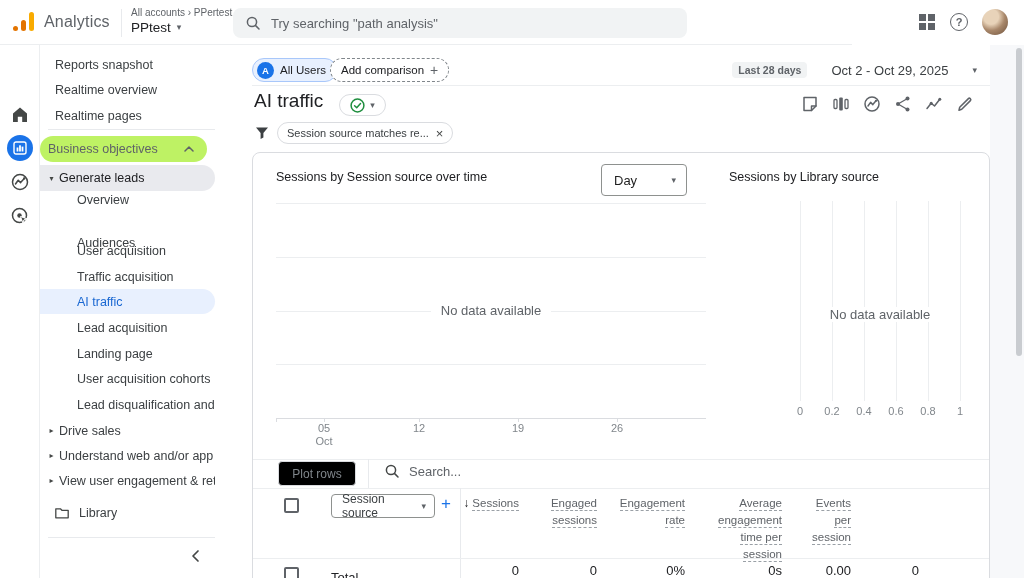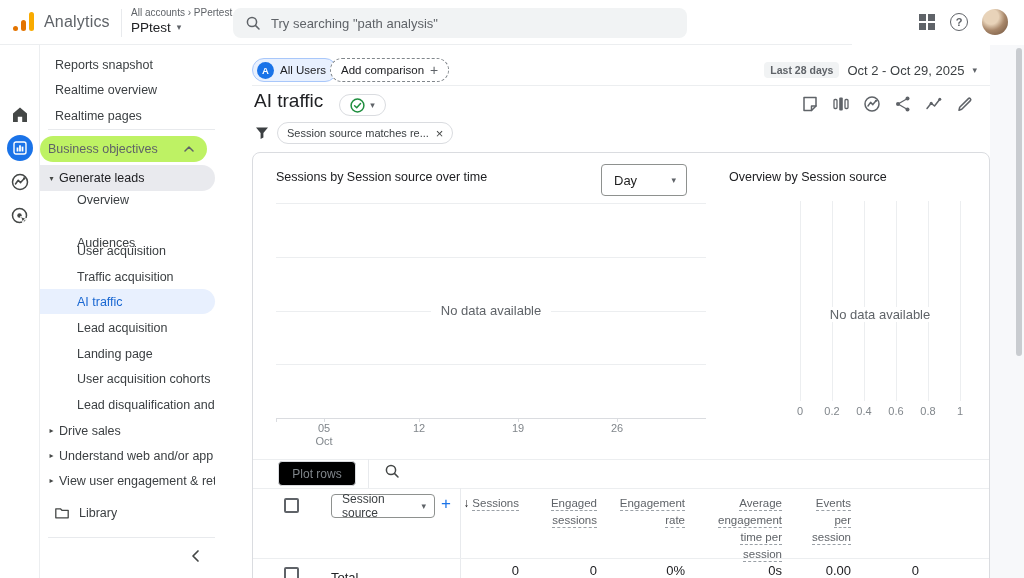--- a/index.html
+++ b/index.html
@@ -34,21 +34,21 @@
   .pill-dark{background:#e9eaee;border-radius:0 13px 13px 0;font-weight:500;color:#202124}
   .pill-blue{background:#e8f0fe;border-radius:0 13px 13px 0;font-weight:500}
   .pill-blue .nav-label{color:#1967d2}
   .tri{font-size:8px;color:#444746;width:15px;text-align:center;flex:none}
   
   #main{position:absolute;left:240px;top:45px;width:750px;height:533px;background:#fff}
   .chip{display:inline-flex;align-items:center;gap:6px;height:24px;border-radius:13px;font-size:11.5px;font-weight:500;padding:0 10px}
   .chip-users{position:absolute;left:12px;top:13px;background:#e8f0fe;border:1px solid #a8c7fa;color:#202124;padding-left:4px}
   .chip-a{width:17px;height:17px;border-radius:50%;background:#1a73e8;color:#fff;font-size:9.5px;font-weight:700;display:flex;align-items:center;justify-content:center}
   .chip-add{position:absolute;left:90px;top:13px;border:1px dashed #80868b;color:#202124;background:#fff}
-  .date-block{position:absolute;right:13px;top:13px;height:24px;display:flex;align-items:center;gap:8px}
+  .date-block{position:absolute;right:13px;top:13px;height:24px;display:flex;align-items:center;gap:24px}
   .date-preset{background:#f1f3f4;border-radius:4px;padding:2px 6px;font-size:10.5px;font-weight:700;color:#5f6368}
   .date-range{font-size:13px;color:#3c4043}
   .main-div{position:absolute;left:12px;top:40px;width:738px;height:1px;background:#eceef0}
   .report-title{position:absolute;left:14px;top:45px;font-size:19px;font-weight:400;color:#202124}
   .badge{position:absolute;left:99px;top:49px;width:47px;height:22px;border:1px solid #dadce0;border-radius:11px;display:flex;align-items:center;justify-content:center;gap:5px}
   .actions{position:absolute;right:15px;top:49px;display:flex;gap:11px}
   .actions .a-btn{width:20px;height:20px;display:flex;align-items:center;justify-content:center}
   .filter-row{position:absolute;left:15px;top:77px;display:flex;align-items:center;gap:8px}
   .filter-chip{display:flex;align-items:center;gap:7px;height:22px;border:1px solid #dadce0;border-radius:11px;padding:0 9px;font-size:11px;color:#3c4043}
   .x-glyph{font-size:13px;color:#444746;line-height:1}
@@ -309,21 +309,21 @@
       <span class="x-glyph">×</span>
     </div>
   </div>
 
   <div id="card">
     <div class="chart-title" style="left:23px">Sessions by Session source over time</div>
     <div class="day-select">
       <span>Day</span>
       <span class="caret">▾</span>
     </div>
-    <div class="chart-title" style="left:476px">Overview by Session source</div>
+    <div class="chart-title" style="left:476px">Sessions by Library source</div>
 
     <div>
       <div class="hgrid" style="top:50px"></div>
       <div class="hgrid" style="top:104px"></div>
       <div class="hgrid" style="top:158px"></div>
       <div class="hgrid" style="top:211px"></div>
       <div class="hgrid" style="top:265px;background:#dadce0"></div>
       <div class="axis-tick" style="left:23px"></div>
       <div class="axis-tick" style="left:71px"></div>
       <div class="axis-tick" style="left:166px"></div>
@@ -360,20 +360,21 @@
     </div>
 
     <div class="card-div" style="top:306px"></div>
     <button class="plot-rows">Plot rows</button>
     <div class="abs" style="left:115px;top:306px;width:1px;height:29px;background:#e8eaed"></div>
     <div class="tb-search">
       <svg width="16" height="16" viewBox="0 0 16 16">
           <circle class="stk" cx="7" cy="7" r="4.6" style="stroke:#444746"></circle>
           <line class="stk" x1="10.4" y1="10.4" x2="14" y2="14" style="stroke:#444746"></line>
         </svg>
+      <input type="text" placeholder="Search..." style="">
     </div>
     <div class="card-div" style="top:335px"></div>
 
     <div class="checkbox" style="left:31px;top:345px"></div>
     <div class="dim-select">
       <span>Session source</span>
       <span class="caret">▾</span>
     </div>
     <span class="add-metric">+</span>
     <div class="abs" style="left:207px;top:335px;width:1px;height:144px;background:#e8eaed"></div>

